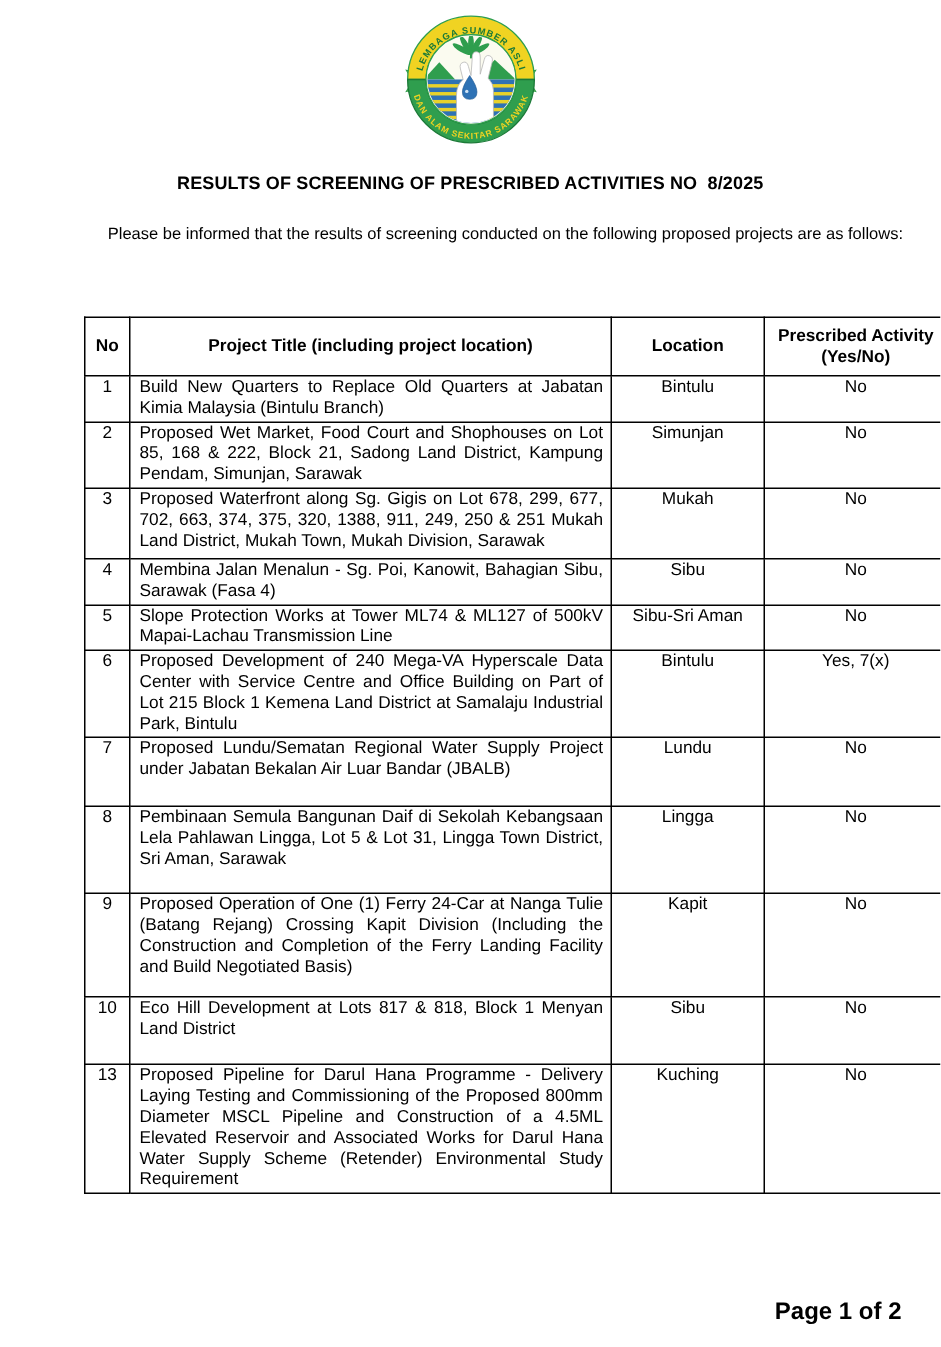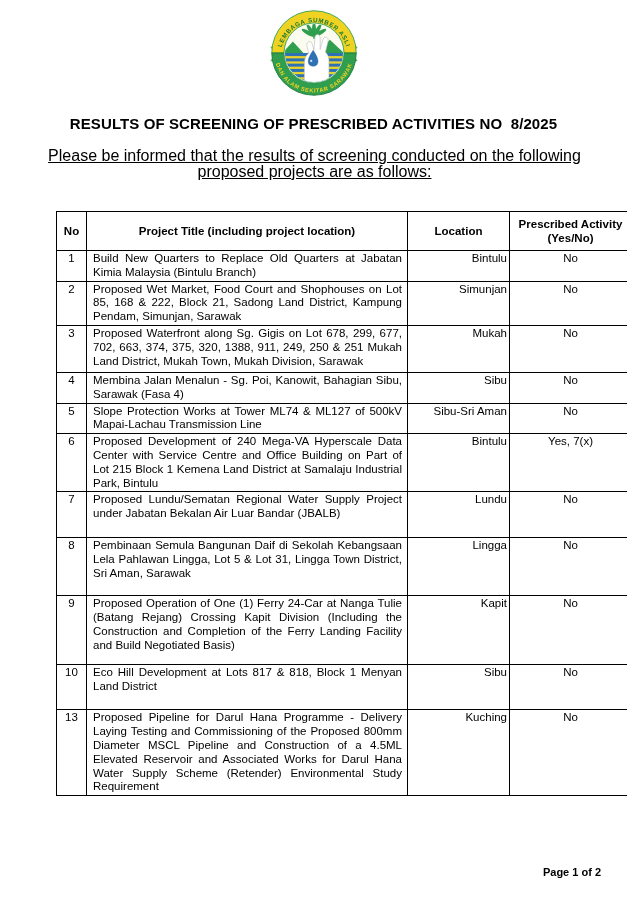--- a/index.html
+++ b/index.html
@@ -7,57 +7,57 @@
     position:relative;
     width:627px;height:898px;
     background:#ffffff;
     font-family:"Liberation Sans", sans-serif;
     color:#000;
     overflow:hidden;
   }
   .logo{position:absolute;top:9px;left:50%;transform:translateX(-50%);width:90px;height:88px;}
   .doc-title{
     position:absolute;top:115px;left:0;width:100%;
-    text-align:center;font-weight:bold;font-size:15px;
+    text-align:center;font-weight:bold;font-size:12px;
     white-space:pre;letter-spacing:0.1px;
   }
   .intro{
     position:absolute;top:148px;left:27px;width:575px;
-    font-size:16px;line-height:16px;text-align:center;text-decoration:underline;
+    font-size:11px;line-height:16px;text-align:right;
   }
   .tbl-wrap{position:absolute;top:211px;left:27px;padding-left:29px;}
   table{border-collapse:collapse;table-layout:fixed;width:575px;}
   th,td{border:1px solid #000;vertical-align:top;overflow:hidden;}
   th{
     font-weight:bold;font-size:11.5px;line-height:14px;
     text-align:center;padding:4px 2px;height:30px;vertical-align:middle;
   }
   td{font-size:11.5px;line-height:13.8px;padding:1px 2px;}
   td.c-no{text-align:center;}
   td.c-title{text-align:justify;padding:1px 5px 1px 6px;margin-left:32px;}
-  td.c-loc{text-align:right;}
+  td.c-loc{text-align:center;}
   td.c-presc{text-align:center;}
   
   tbody tr:nth-child(1) td{height:24px}
   tbody tr:nth-child(2) td{height:39px}
   tbody tr:nth-child(3) td{height:44px}
   tbody tr:nth-child(4) td{height:26px}
   tbody tr:nth-child(5) td{height:26px}
   tbody tr:nth-child(6) td{height:55px}
   tbody tr:nth-child(7) td{height:43px}
   tbody tr:nth-child(8) td{height:55px}
   tbody tr:nth-child(9) td{height:66px}
   tbody tr:nth-child(10) td{height:42px}
   tbody tr:nth-child(11) td{height:24px}
   tbody tr:nth-child(12) td{height:27px}
   tbody tr:nth-child(13) td{height:98px}
   tbody tr:nth-child(14) td{height:26px}
   .footer{
     position:absolute;top:866px;right:26px;
-    font-size:11px;font-weight:bold;
+    font-size:16px;font-weight:bold;
   }
 </style>
 </head>
 <body>
 
 <div class="page">
 
   <div class="logo">
     <svg viewBox="0 0 100 100" width="90" height="88">
       <defs>

